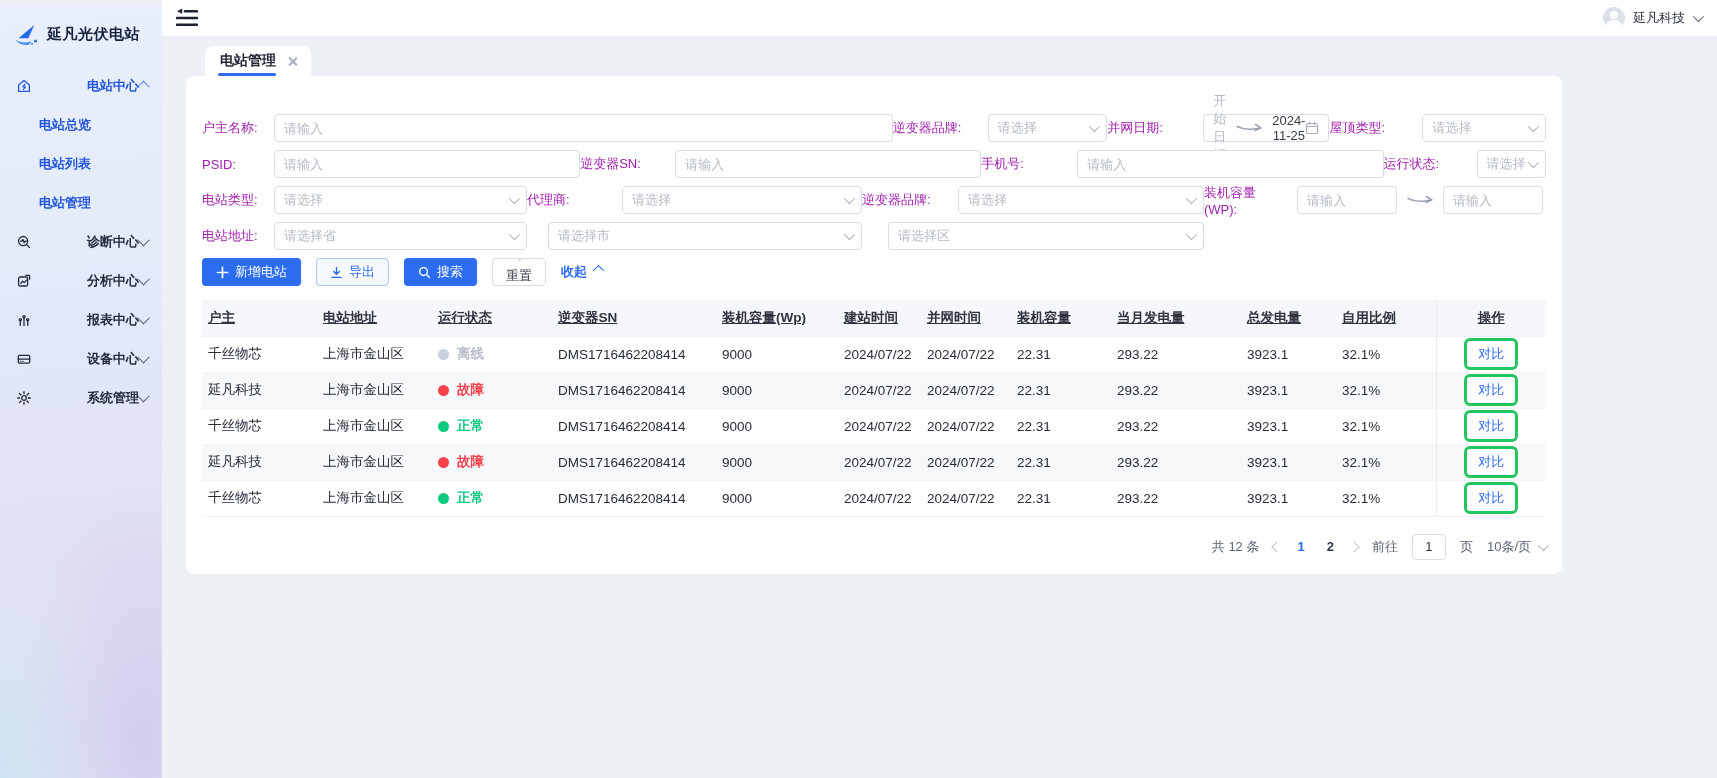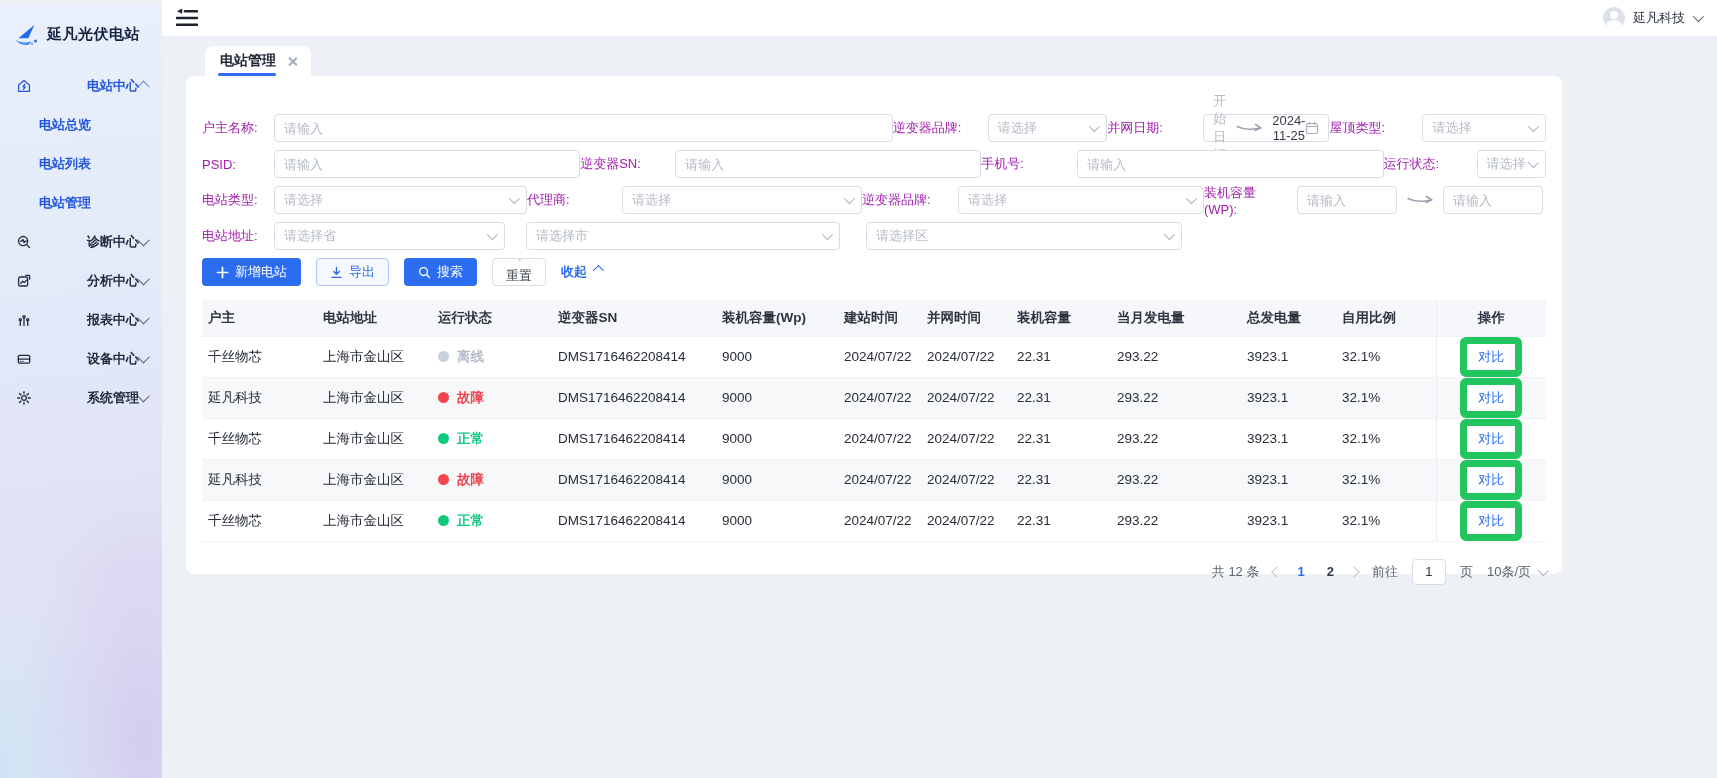--- a/index.html
+++ b/index.html
@@ -71,27 +71,27 @@
   .btnrow{ display:flex; align-items:center; margin-top:8px; height:28px; gap:15px;}
   .btn{ height:28px; border-radius:4px; display:flex; align-items:center; gap:6px; padding:0 13px; font-size:13px; cursor:pointer; border:1px solid transparent;}
   .btn svg{ width:13px; height:13px;}
   .btn-primary{ background:#2b6cf1; color:#fff;}
   .btn-export{ background:#f5f9ff; border-color:#a9c7f8; color:#2b6cf1;}
   .btn-plain{ background:#fff; border-color:#d8dce4; color:#3a404c;flex-direction:column;}
   .link-collapse{ display:flex; align-items:center; gap:6px; color:#2b6cf1; font-size:13px; font-weight:600; cursor:pointer;}
   .chev-up{ width:8px; height:8px; border-right:1.5px solid #2b6cf1; border-bottom:1.5px solid #2b6cf1; transform:rotate(-135deg) translateY(2px);}
   
   table{ width:1344px; border-collapse:collapse; margin-top:14px; table-layout:fixed;}
-  thead th{ background:#f5f7fa; height:36px; font-size:13.5px; font-weight:700; color:#2e3440; text-align:left; padding:0 6px; border-bottom:1px solid #eef0f3;}
+  thead th{ background:#f5f7fa; height:36px; font-size:13.5px; font-weight:700; color:#2e3440; text-align:left; padding:0 6px; border-bottom:1px solid #eef0f3;text-decoration:underline;}
   tbody td{ height:36px; font-size:13.5px; color:#272d38; padding:0 6px; border-bottom:1px solid #f2f3f6;}
   tbody tr:nth-child(even){ background:#f7f8fa;}
   th.op-col, td.op-col{ border-left:1px solid #e9ebf1; text-align:center;}
   .status{ display:flex; align-items:center; gap:8px; font-weight:600;}
   .dot{ width:11px; height:11px; border-radius:50%; flex:0 0 auto;}
-  .cmp-btn{ display:inline-block; min-width:46px; padding:4px 11px; border:7px solid #22c55e; color:#2b6cf1; border-radius:6px; font-size:13px; background:#fff; cursor:pointer;}
+  .cmp-btn{ display:inline-block; min-width:46px; padding:4px 11px; border:3px solid #22c55e; color:#2b6cf1; border-radius:6px; font-size:13px; background:#fff; cursor:pointer;}
   
   .pager{ display:flex; align-items:center; justify-content:flex-end; width:1344px; margin-top:17px; gap:14px; font-size:13px; color:#5b6371;}
   .pg-arrow{ width:8px; height:8px; border-right:1.5px solid #c0c6d0; border-bottom:1.5px solid #c0c6d0; cursor:pointer;}
   .pg-prev{ transform:rotate(135deg);} .pg-next{ transform:rotate(-45deg);}
   .pg-num{ cursor:pointer; font-weight:700; color:#303745; padding:0 2px;}
   .pg-num.active{ color:#2b6cf1;}
   .pg-goto-input{ width:34px; height:26px; border:1px solid #d8dce4; border-radius:4px; text-align:center; font-size:13px; color:#30353f; outline:none;}
   .pg-size{ display:flex; align-items:center; gap:7px; cursor:pointer;}
 </style>
 </head>
@@ -256,21 +256,21 @@
         <svg class="range-arrow" viewBox="0 0 30 12" fill="none" stroke="currentColor" stroke-width="1.5" stroke-linecap="round" stroke-linejoin="round">
             <path d="M3 4.5 C10 8, 18 8, 26 6"></path>
             <path d="M21.5 2.5 L27 5.8 L21 8.5"></path>
           </svg>
         <input class="ctl" placeholder="请输入" style="">
       </div>
     </div>
 
     <div class="frow">
       <span class="flabel w-l1">电站地址:</span>
-      <div class="ctl select" style="width:231px;">
+      <div class="ctl select" style="width:253px;">
         <span class="ph">请选择省</span>
         <span class="chev"></span>
       </div>
       <div class="ctl select" style="width:314px; margin-left:21px;">
         <span class="ph">请选择市</span>
         <span class="chev"></span>
       </div>
       <div class="ctl select" style="width:316px; margin-left:26px;">
         <span class="ph">请选择区</span>
         <span class="chev"></span>

